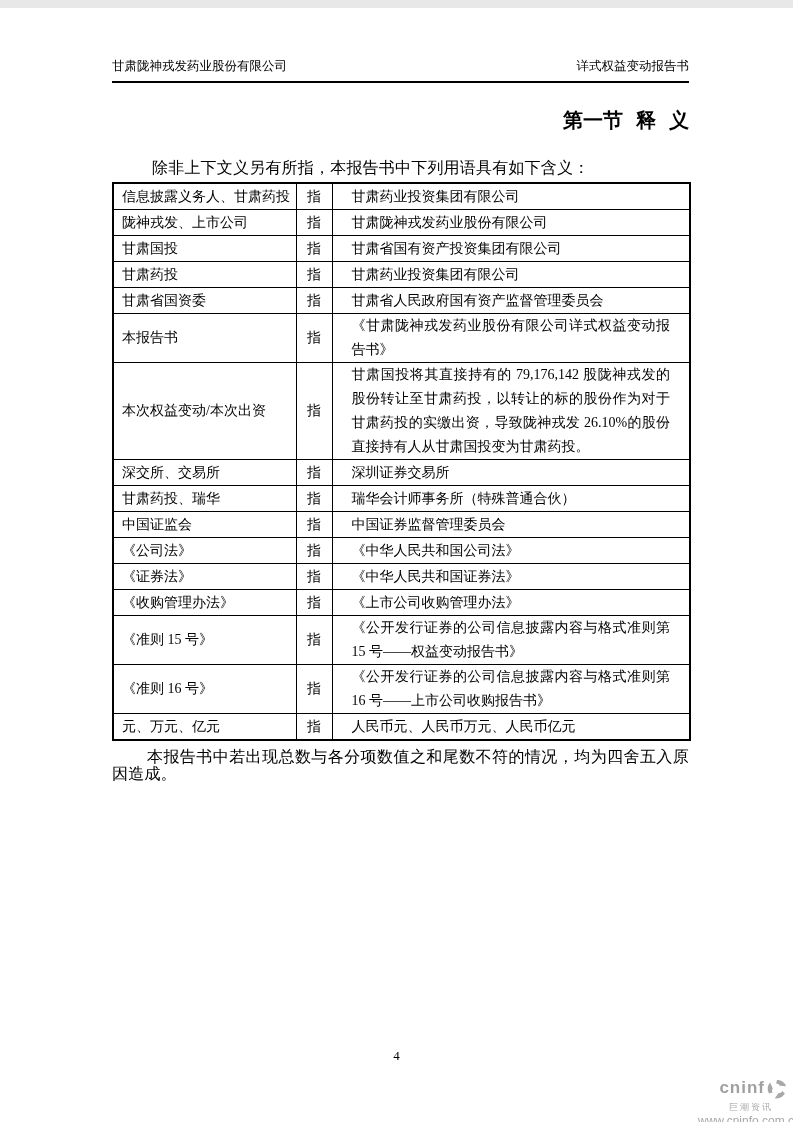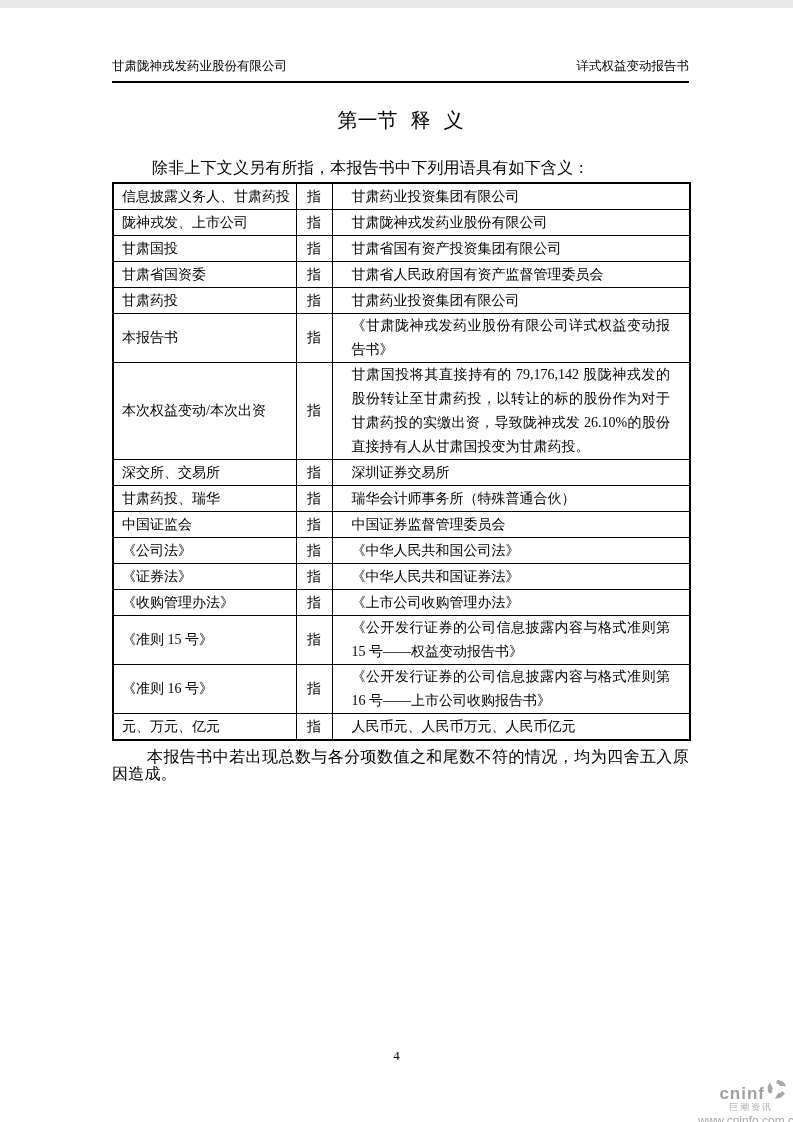--- a/index.html
+++ b/index.html
@@ -11,21 +11,21 @@
   }
   
   .running-header {
     position:absolute; left:112px; top:50px; width:577px;
     display:flex; justify-content:space-between; align-items:flex-end;
     font-size:12.5px; padding-bottom:6px; border-bottom:2.5px solid #000;
   }
   
   .section-title {
     position:absolute; left:112px; top:99px; width:577px;
-    text-align:center; font-size:20px; font-weight:normal; word-spacing:8px;
+    text-align:right; font-size:20px; font-weight:bold; word-spacing:8px;
   }
   
   .intro {
     position:absolute; left:112px; top:149px; width:577px;
     font-size:16px; letter-spacing:0.2px; text-indent:40px; line-height:22px;
   }
   
   .def-table {
     position:absolute; left:112px; top:174px; width:577px;
     border-collapse:collapse; table-layout:fixed;
@@ -49,21 +49,21 @@
   .page-number {
     position:absolute; left:0; top:1040px; width:793px;
     text-align:center; font-size:13px;
   }
   
   .logo {
     position:absolute; right:5px; top:1071px; width:90px;
     text-align:right; font-family:"Liberation Sans","DejaVu Sans",sans-serif;
     color:#a6a6a6; line-height:1;
   }
-  .logo-brand-row { display:flex; align-items:flex-end; justify-content:flex-end; gap:1px; }
+  .logo-brand-row { display:flex; align-items:flex-start; justify-content:flex-end; gap:1px; }
   .logo-brand { font-size:17px; font-weight:bold; letter-spacing:1px; color:#a0a0a0; }
   .logo-name { font-size:9px; letter-spacing:2px; margin-top:1px; padding-right:15px; color:#ababab; }
   .logo-url { font-size:12px; margin-top:3px; color:#a8a8a8; }
 </style>
 </head>
 <body>
 
 <div class="page">
 
   <div class="running-header">
@@ -91,28 +91,28 @@
         <td class="term">陇神戎发、上市公司</td>
         <td class="link">指</td>
         <td class="def">甘肃陇神戎发药业股份有限公司</td>
       </tr>
       <tr class="single">
         <td class="term">甘肃国投</td>
         <td class="link">指</td>
         <td class="def">甘肃省国有资产投资集团有限公司</td>
       </tr>
       <tr class="single">
+        <td class="term">甘肃药投</td>
+        <td class="link">指</td>
+        <td class="def">甘肃药业投资集团有限公司</td>
+      </tr>
+      <tr class="single">
         <td class="term">甘肃省国资委</td>
         <td class="link">指</td>
         <td class="def">甘肃省人民政府国有资产监督管理委员会</td>
-      </tr>
-      <tr class="single">
-        <td class="term">甘肃药投</td>
-        <td class="link">指</td>
-        <td class="def">甘肃药业投资集团有限公司</td>
       </tr>
       <tr>
         <td class="term">本报告书</td>
         <td class="link">指</td>
         <td class="def">《甘肃陇神戎发药业股份有限公司详式权益变动报告书》</td>
       </tr>
       <tr>
         <td class="term">本次权益变动/本次出资</td>
         <td class="link">指</td>
         <td class="def">甘肃国投将其直接持有的 79,176,142 股陇神戎发的股份转让至甘肃药投，以转让的标的股份作为对于甘肃药投的实缴出资，导致陇神戎发 26.10%的股份直接持有人从甘肃国投变为甘肃药投。</td>

